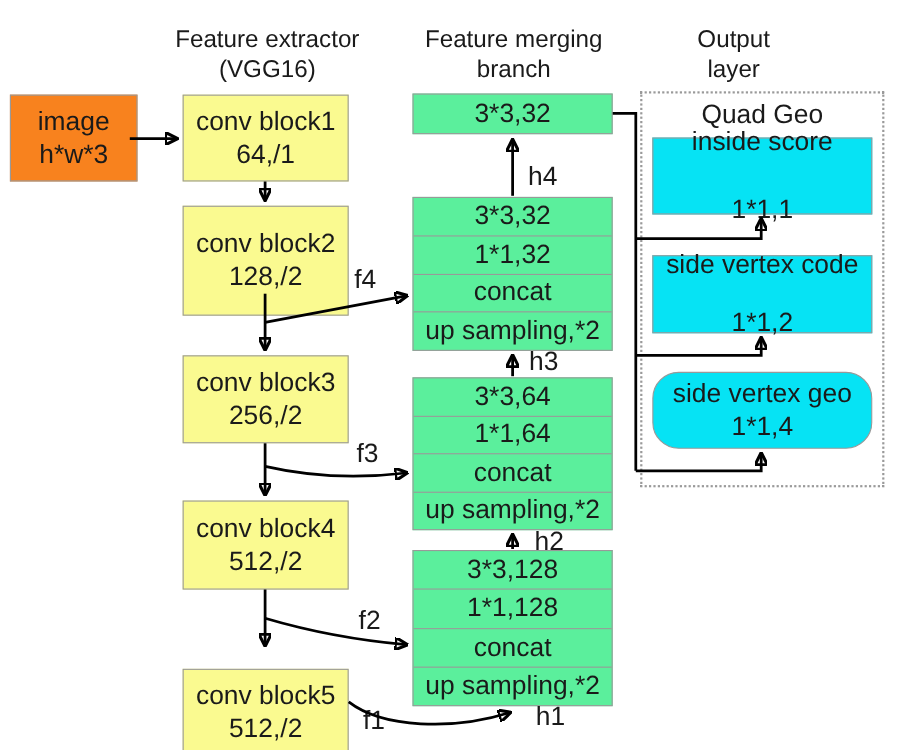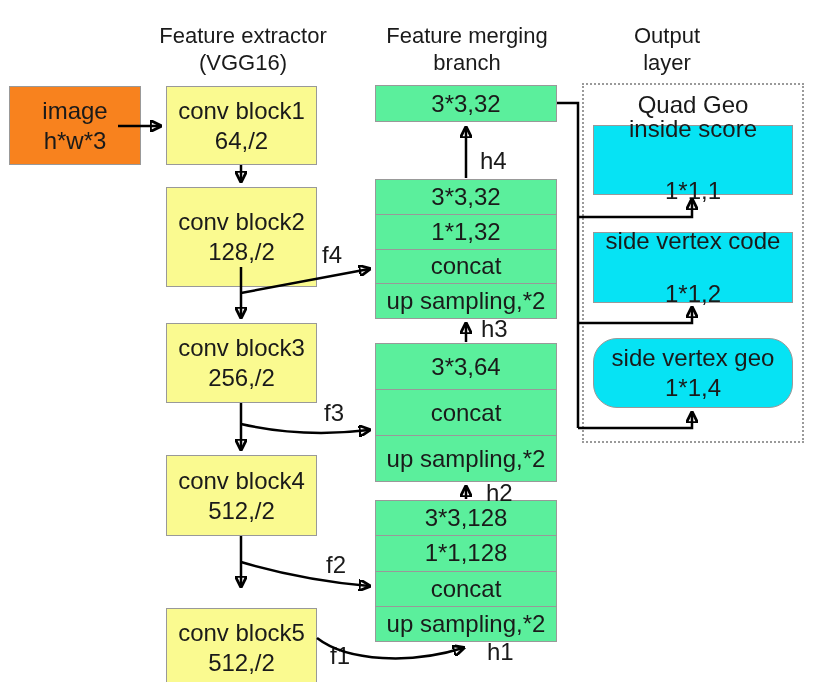--- a/index.html
+++ b/index.html
@@ -52,28 +52,28 @@
 </div>
 <div class="abs hdr" style="left:367px;top:22px;width:200px;">
   <div>Feature merging</div>
   <div>branch</div>
 </div>
 <div class="abs hdr" style="left:567px;top:22px;width:200px;">
   <div>Output</div>
   <div>layer</div>
 </div>
 
-<div class="abs box input-box" style="left:9px;top:86px;width:132px;height:79px;">
+<div class="abs box input-box" style="left:9px;top:86px;width:116px;height:79px;">
   <div>image</div>
   <div>h*w*3</div>
 </div>
 
 <div class="abs box vgg-box" style="left:166px;top:86px;width:151px;height:79px;">
   <div>conv block1</div>
-  <div>64,/2</div>
+  <div>64,/1</div>
 </div>
 <div class="abs box vgg-box" style="left:166px;top:187px;width:151px;height:100px;text-align:right;">
   <div>conv block2</div>
   <div>128,/2</div>
 </div>
 <div class="abs box vgg-box" style="left:166px;top:323px;width:151px;height:80px;">
   <div>conv block3</div>
   <div>256,/2</div>
 </div>
 <div class="abs box vgg-box" style="left:166px;top:455px;width:151px;height:81px;">
@@ -91,20 +91,21 @@
 
 <div class="abs merge-group" style="left:375px;top:179px;width:182px;height:140px;">
   <div class="merge-row">3*3,32</div>
   <div class="merge-row">1*1,32</div>
   <div class="merge-row">concat</div>
   <div class="merge-row">up sampling,*2</div>
 </div>
 
 <div class="abs merge-group" style="left:375px;top:343px;width:182px;height:139px;">
   <div class="merge-row">3*3,64</div>
+  <div class="merge-row">1*1,64</div>
   <div class="merge-row">concat</div>
   <div class="merge-row">up sampling,*2</div>
 </div>
 
 <div class="abs merge-group" style="left:375px;top:500px;width:182px;height:142px;">
   <div class="merge-row">3*3,128</div>
   <div class="merge-row">1*1,128</div>
   <div class="merge-row">concat</div>
   <div class="merge-row">up sampling,*2</div>
 </div>

